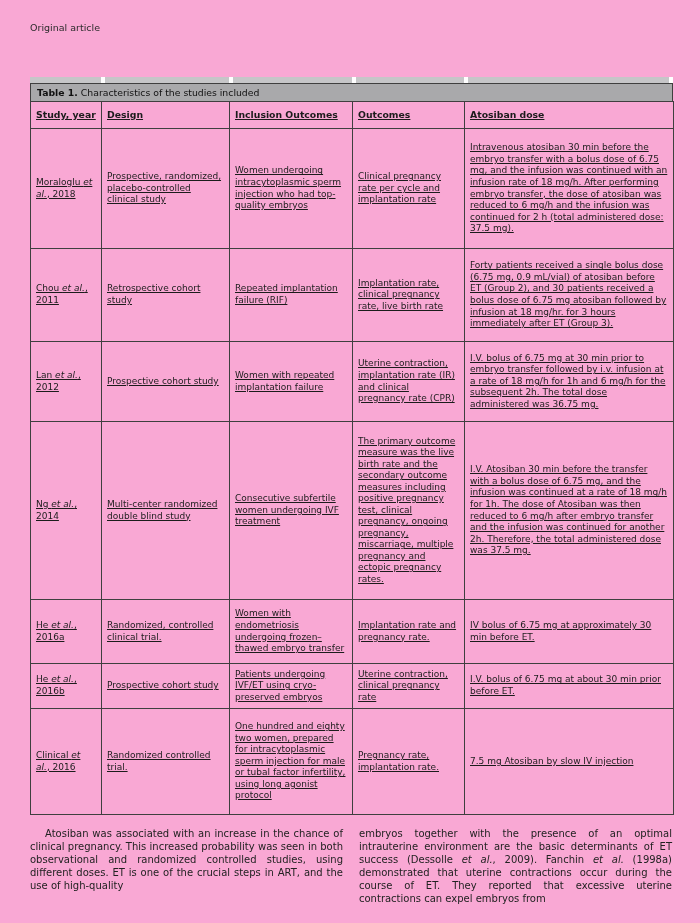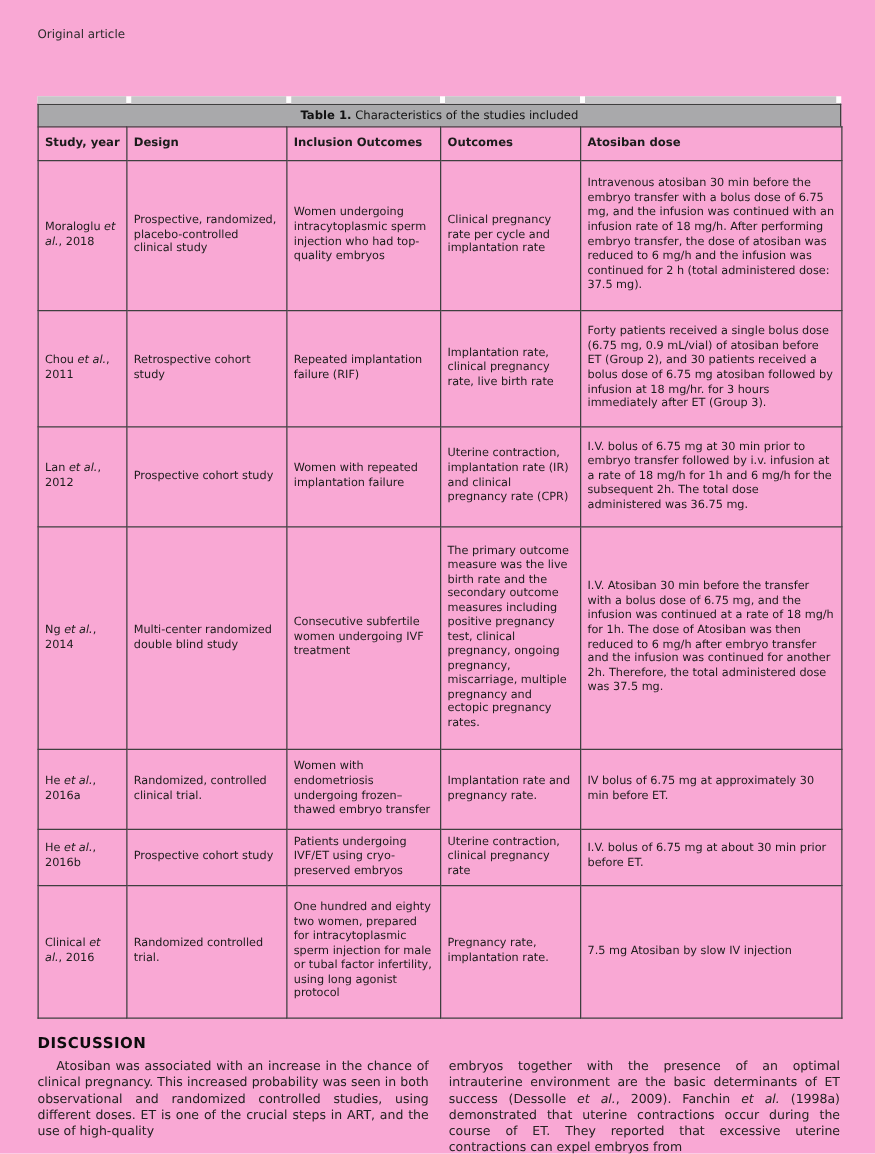--- a/index.html
+++ b/index.html
@@ -30,20 +30,21 @@
   }
   .caption b{font-weight:bold;}
   .caption span{margin-left:3px;}
   table{
     border-collapse:collapse;
     table-layout:fixed;
     width:643px;
     font-size:9px;
     line-height:1.28;
     color:#1c1c1c;
+    text-decoration:underline;
   }
   th,td{
     border:1px solid #3f3f3f;
     padding:3px 5px;
     vertical-align:middle;
     text-align:left;
     word-wrap:break-word;
   }
   th{font-weight:bold;font-size:9.3px;}
   tr.hdr{height:27px;}
@@ -82,21 +83,21 @@
   <div class="kicker">Original article</div>
 
   <div class="table-wrap">
     <div class="top-strip">
       <div style="width:71px"></div>
       <div style="width:124px"></div>
       <div style="width:119px"></div>
       <div style="width:108px"></div>
       <div style="width:201px"></div>
     </div>
-    <div class="caption" style="background: rgb(169, 169, 171); text-align: center;">
+    <div class="caption" style="background: rgb(169, 169, 171);">
       <b>Table 1.</b><span>Characteristics of the studies included</span>
     </div>
     <table>
       <colgroup>
         <col style="width:71px">
           <col style="width:128px">
           <col style="width:123px">
           <col style="width:112px">
           <col style="width:209px">
       </colgroup>
@@ -157,20 +158,19 @@
           <td>Randomized controlled trial.</td>
           <td>One hundred and eighty two women, prepared for intracytoplasmic sperm injection for male or tubal factor infertility, using long agonist protocol</td>
           <td>Pregnancy rate, implantation rate.</td>
           <td>7.5 mg Atosiban by slow IV injection</td>
         </tr>
       </tbody>
     </table>
   </div>
 
   <div class="discussion">
-    <h2>DISCUSSION</h2>
     <div class="cols">
       <p class="col indent"><span>Atosiban was associated with an increase in the chance of clinical pregnancy. This increased probability was seen in both observational and randomized controlled studies, using different doses. ET is one of the crucial steps in ART, and the use of high-quality</span></p>
       <p class="col"><span>embryos together with the presence of an optimal intrauterine environment are the basic determinants of ET success (Dessolle </span><i>et al.</i><span>, 2009). Fanchin </span><i>et al.</i><span> (1998a) demonstrated that uterine contractions occur during the course of ET. They reported that excessive uterine contractions can expel embryos from</span></p>
     </div>
   </div>
 
 </div>
 
 </body></html>

